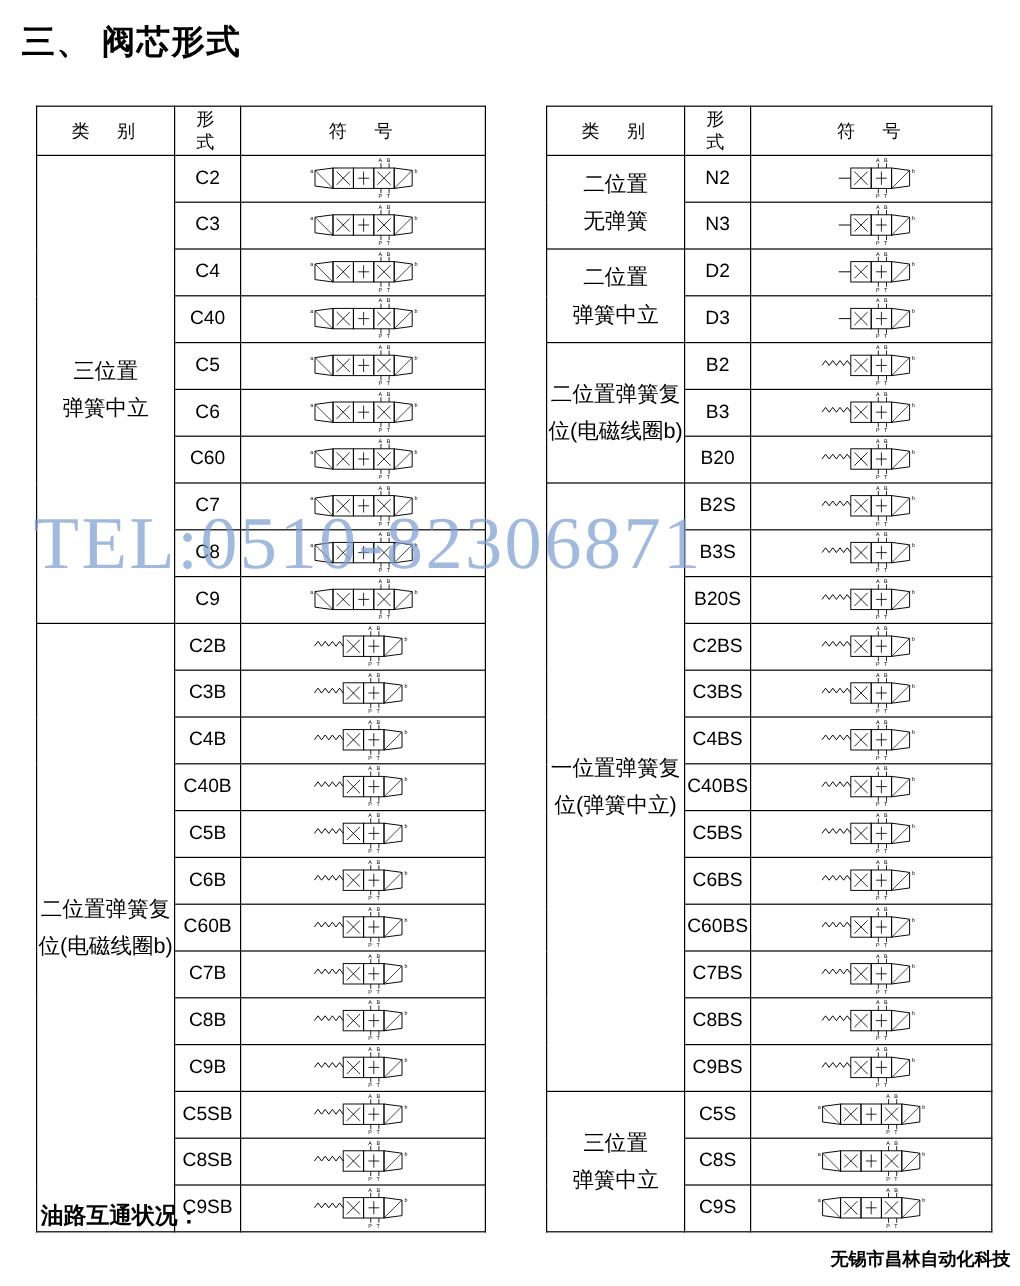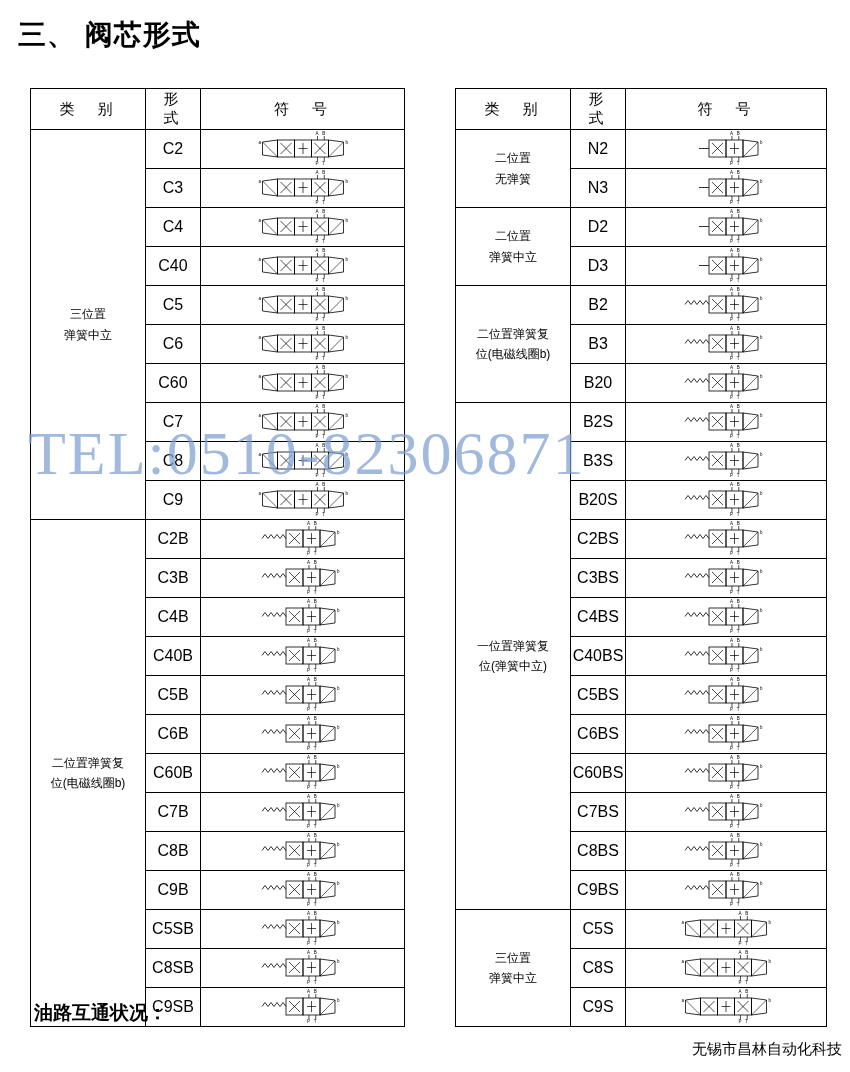--- a/index.html
+++ b/index.html
@@ -68,21 +68,21 @@
   .col-form { width: 55px; }
   .col-sym { width: auto; }
 
   .hdr td {
     height: 40px;
     font-size: 15px;
     font-weight: normal;
     letter-spacing: 4px;
   }
   .cat-cell {
-    font-size: 12px;
+    font-size: 18px;
     line-height: 1.7;
     padding: 2px 3px;
   }
   .form-cell {
     font-size: 16px;
     height: 38px;
   }
   .sym-cell {
     height: 38px;
     padding: 0;
@@ -95,21 +95,21 @@
     top: 1000px;
     font-size: 19px;
     font-weight: bold;
     text-align: center;
   }
   .footer-company {
     position: absolute;
     right: 8px;
     top: 1040px;
     font-size: 15px;
-    font-weight: normal;
+    font-weight: bold;
   }
 </style>
 </head>
 <body>
 
 <div class="page-title">三、 阀芯形式</div>
 
 <table class="valve t-left">
   <colgroup>
       <col class="col-cat">

